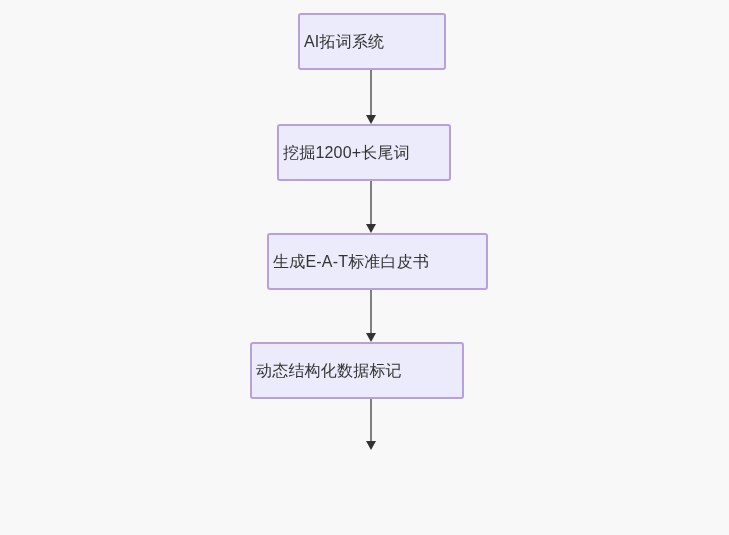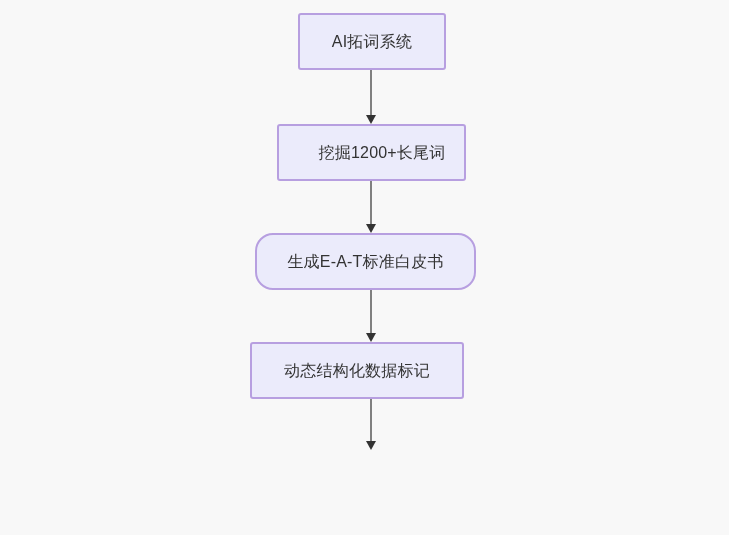--- a/index.html
+++ b/index.html
@@ -19,21 +19,21 @@
     height: 535px;
   }
   .node {
     position: absolute;
     box-sizing: border-box;
     background: #ebebfb;
     border: 2px solid #b79fe0;
     border-radius: 3px;
     display: flex;
     align-items: center;
-    justify-content: center;
+    justify-content: flex-start;
     color: #333333;
     font-size: 16px;
     line-height: 1.2;
     letter-spacing: 0.2px;
     white-space: nowrap;
     -webkit-font-smoothing: antialiased;
   }
   .node-label {
     display: block;
     padding: 0 4px;
@@ -67,30 +67,30 @@
 
   <div class="node" style="left:298px; top:13px; width:148px; height:57px;">
     <span class="node-label">AI拓词系统</span>
   </div>
 
   <div class="edge" style="left:371px; top:70px;">
     <div class="edge-line" style="height:45px;"></div>
     <div class="edge-arrow" style="top:45px;"></div>
   </div>
 
-  <div class="node" style="left:277px; top:124px; width:189px; height:57px;padding-left:21px;">
+  <div class="node" style="left:277px; top:124px; width:174px; height:57px;">
     <span class="node-label">挖掘1200+长尾词</span>
   </div>
 
   <div class="edge" style="left:371px; top:181px;">
     <div class="edge-line" style="height:43px;"></div>
     <div class="edge-arrow" style="top:43px;"></div>
   </div>
 
-  <div class="node" style="left:255px; top:233px; width:221px; height:57px;border-radius:18px;">
+  <div class="node" style="left:267px; top:233px; width:221px; height:57px;">
     <span class="node-label">生成E-A-T标准白皮书</span>
   </div>
 
   <div class="edge" style="left:371px; top:290px;">
     <div class="edge-line" style="height:43px;"></div>
     <div class="edge-arrow" style="top:43px;"></div>
   </div>
 
   <div class="node" style="left:250px; top:342px; width:214px; height:57px;">
     <span class="node-label">动态结构化数据标记</span>

